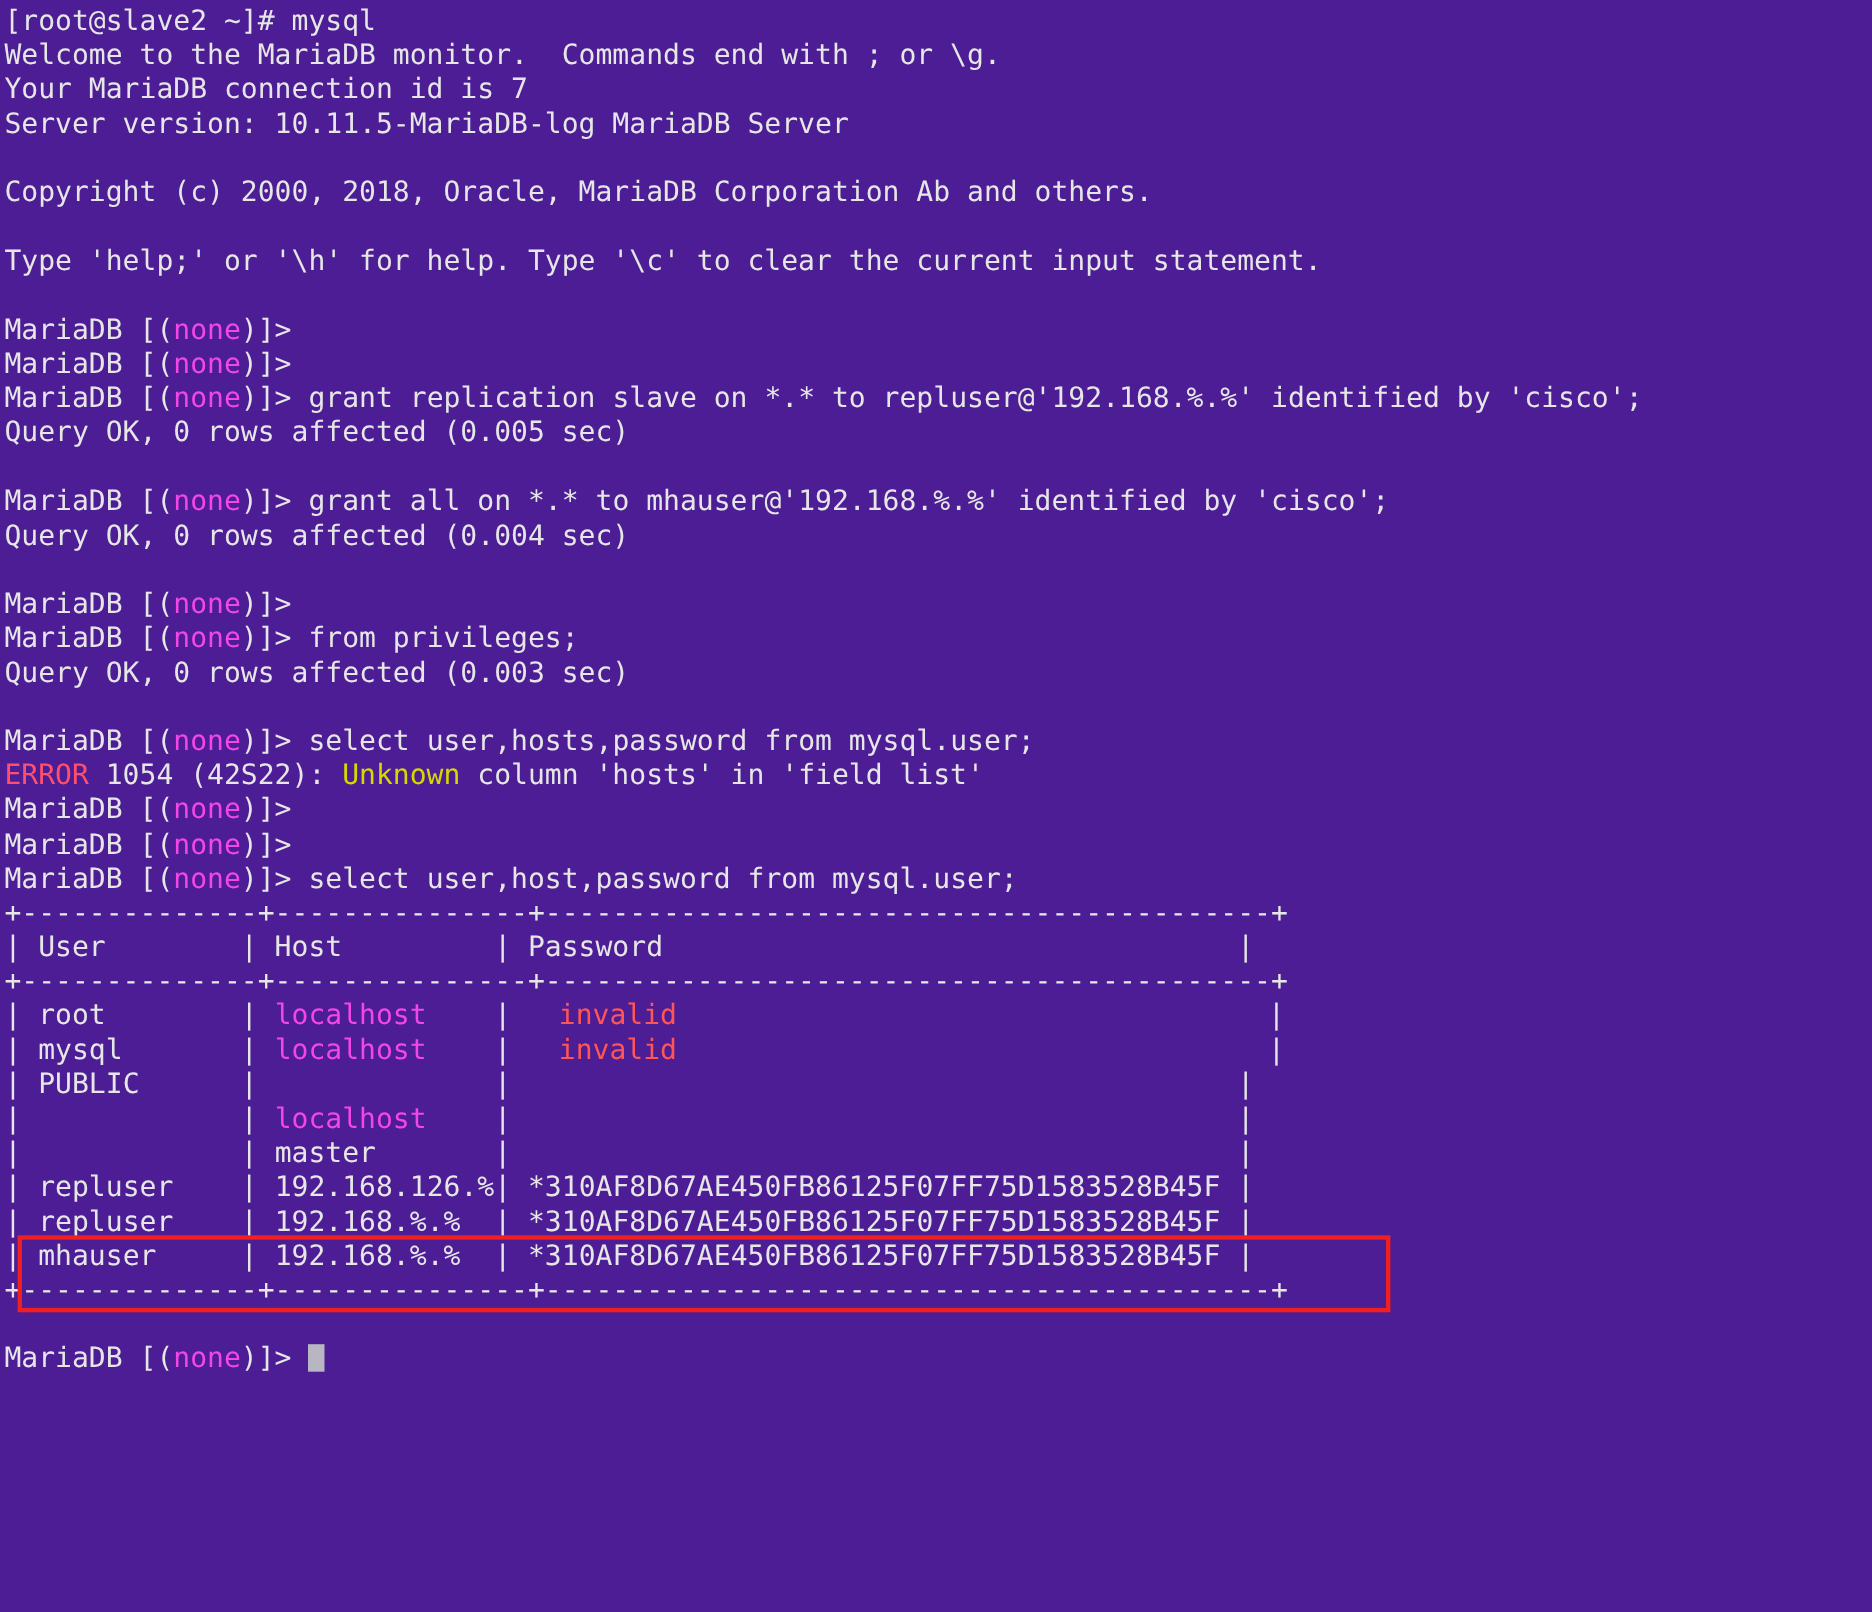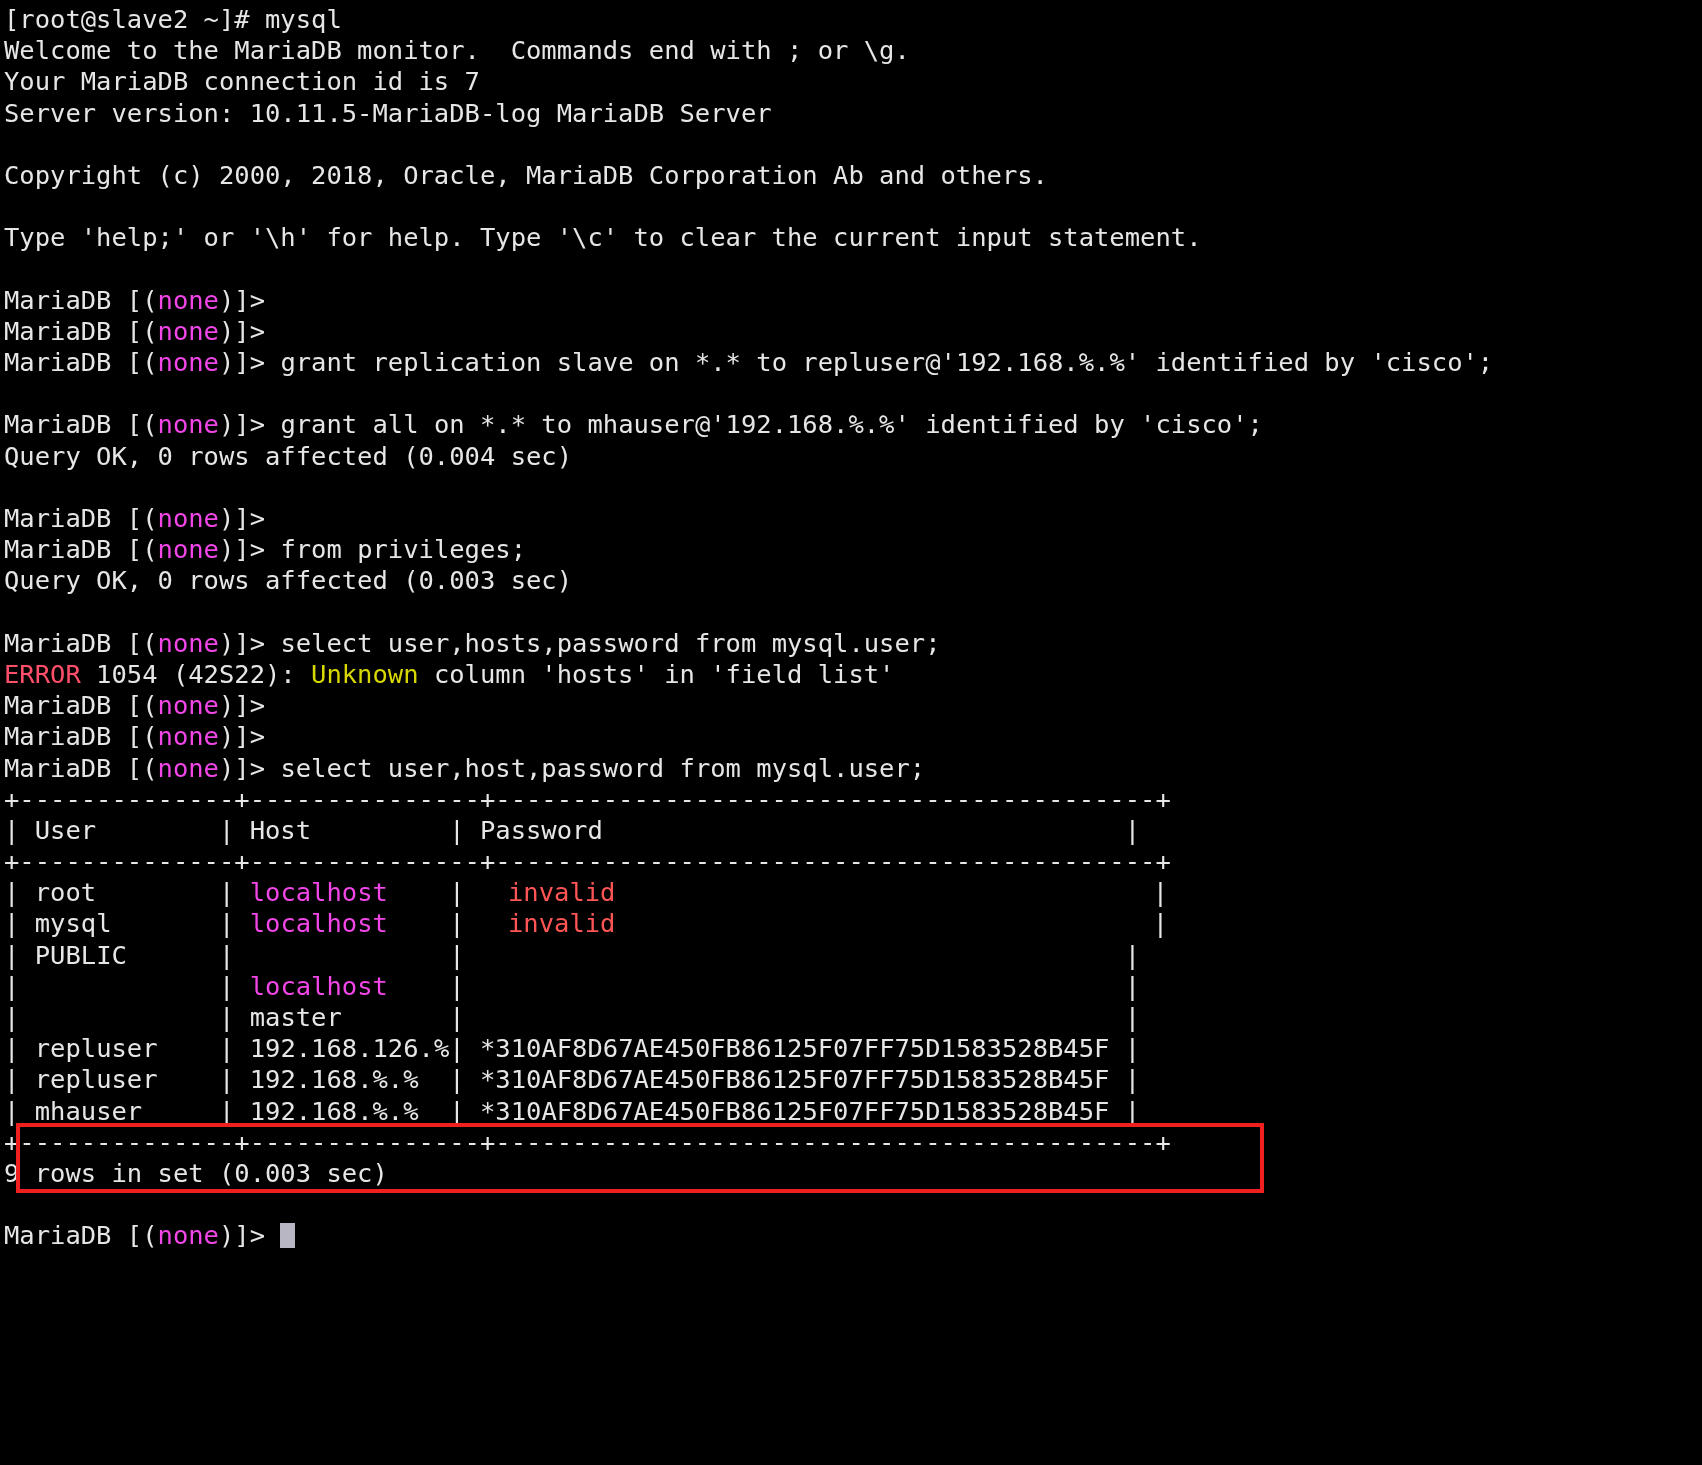--- a/index.html
+++ b/index.html
@@ -10,21 +10,21 @@
   body {
     width: 1702px;
     height: 1465px;
     overflow: hidden;
     font-family: "DejaVu Sans Mono", "Liberation Mono", monospace;
   }
   #terminal {
     position: relative;
     width: 1702px;
     height: 1465px;
-    background: #000000;
+    background: #4c1d95;
     padding: 4px 0 0 4px;
     box-sizing: border-box;
   }
   .line {
     font-family: "DejaVu Sans Mono", "Liberation Mono", monospace;
     font-size: 25.5px;
     line-height: 31.2px;
     color: #e6e6e6;
     white-space: pre;
     letter-spacing: 0px;
@@ -62,20 +62,21 @@
   <div class="line blank"></div>
   <div class="line">Copyright (c) 2000, 2018, Oracle, MariaDB Corporation Ab and others.</div>
   <div class="line blank"></div>
   <div class="line">Type 'help;' or '\h' for help. Type '\c' to clear the current input statement.</div>
   <div class="line blank"></div>
 
   <div class="line"><span>MariaDB [(</span><span class="magenta">none</span><span>)]&gt; </span></div>
   <div class="line"><span>MariaDB [(</span><span class="magenta">none</span><span>)]&gt; </span></div>
 
   <div class="line"><span>MariaDB [(</span><span class="magenta">none</span><span>)]&gt; </span><span>grant replication slave on *.* to repluser@'192.168.%.%' identified by 'cisco';</span></div>
+  <div class="line">Query OK, 0 rows affected (0.005 sec)</div>
   <div class="line blank"></div>
 
   <div class="line"><span>MariaDB [(</span><span class="magenta">none</span><span>)]&gt; </span><span>grant all on *.* to mhauser@'192.168.%.%' identified by 'cisco';</span></div>
   <div class="line">Query OK, 0 rows affected (0.004 sec)</div>
   <div class="line blank"></div>
 
   <div class="line"><span>MariaDB [(</span><span class="magenta">none</span><span>)]&gt; </span></div>
 
   <div class="line"><span>MariaDB [(</span><span class="magenta">none</span><span>)]&gt; </span><span>from privileges;</span></div>
   <div class="line">Query OK, 0 rows affected (0.003 sec)</div>
@@ -98,19 +99,18 @@
       <div class="line"><span>| </span><span>mysql       </span><span>| </span><span class="magenta">localhost    </span><span>| </span><span class="red">invalid                                   </span><span>|</span></div>
       <div class="line"><span>| </span><span>PUBLIC      </span><span>| </span><span>             </span><span>| </span><span>                                          </span><span>|</span></div>
       <div class="line"><span>| </span><span>            </span><span>| </span><span class="magenta">localhost    </span><span>| </span><span>                                          </span><span>|</span></div>
       <div class="line"><span>| </span><span>            </span><span>| </span><span>master       </span><span>| </span><span>                                          </span><span>|</span></div>
       <div class="line"><span>| </span><span>repluser    </span><span>| </span><span>192.168.126.%</span><span>| </span><span>*310AF8D67AE450FB86125F07FF75D1583528B45F </span><span>|</span></div>
       <div class="line"><span>| </span><span>repluser    </span><span>| </span><span>192.168.%.%  </span><span>| </span><span>*310AF8D67AE450FB86125F07FF75D1583528B45F </span><span>|</span></div>
       <div class="line"><span>| </span><span>mhauser     </span><span>| </span><span>192.168.%.%  </span><span>| </span><span>*310AF8D67AE450FB86125F07FF75D1583528B45F </span><span>|</span></div>
       <div class="line">+--------------+---------------+-------------------------------------------+</div>
     </div>
 
-  <div class="line">9 rows in set (0.003 sec)</div>
   <div class="line blank"></div>
 
   <div class="line"><span>MariaDB [(</span><span class="magenta">none</span><span>)]&gt; </span><span class="cursor"></span></div>
 
   <div id="highlight-box" style="left: 16px; top: 1122.75px; width: 1248px; height: 70.375px;"></div>
 </div>
 
 </body></html>

